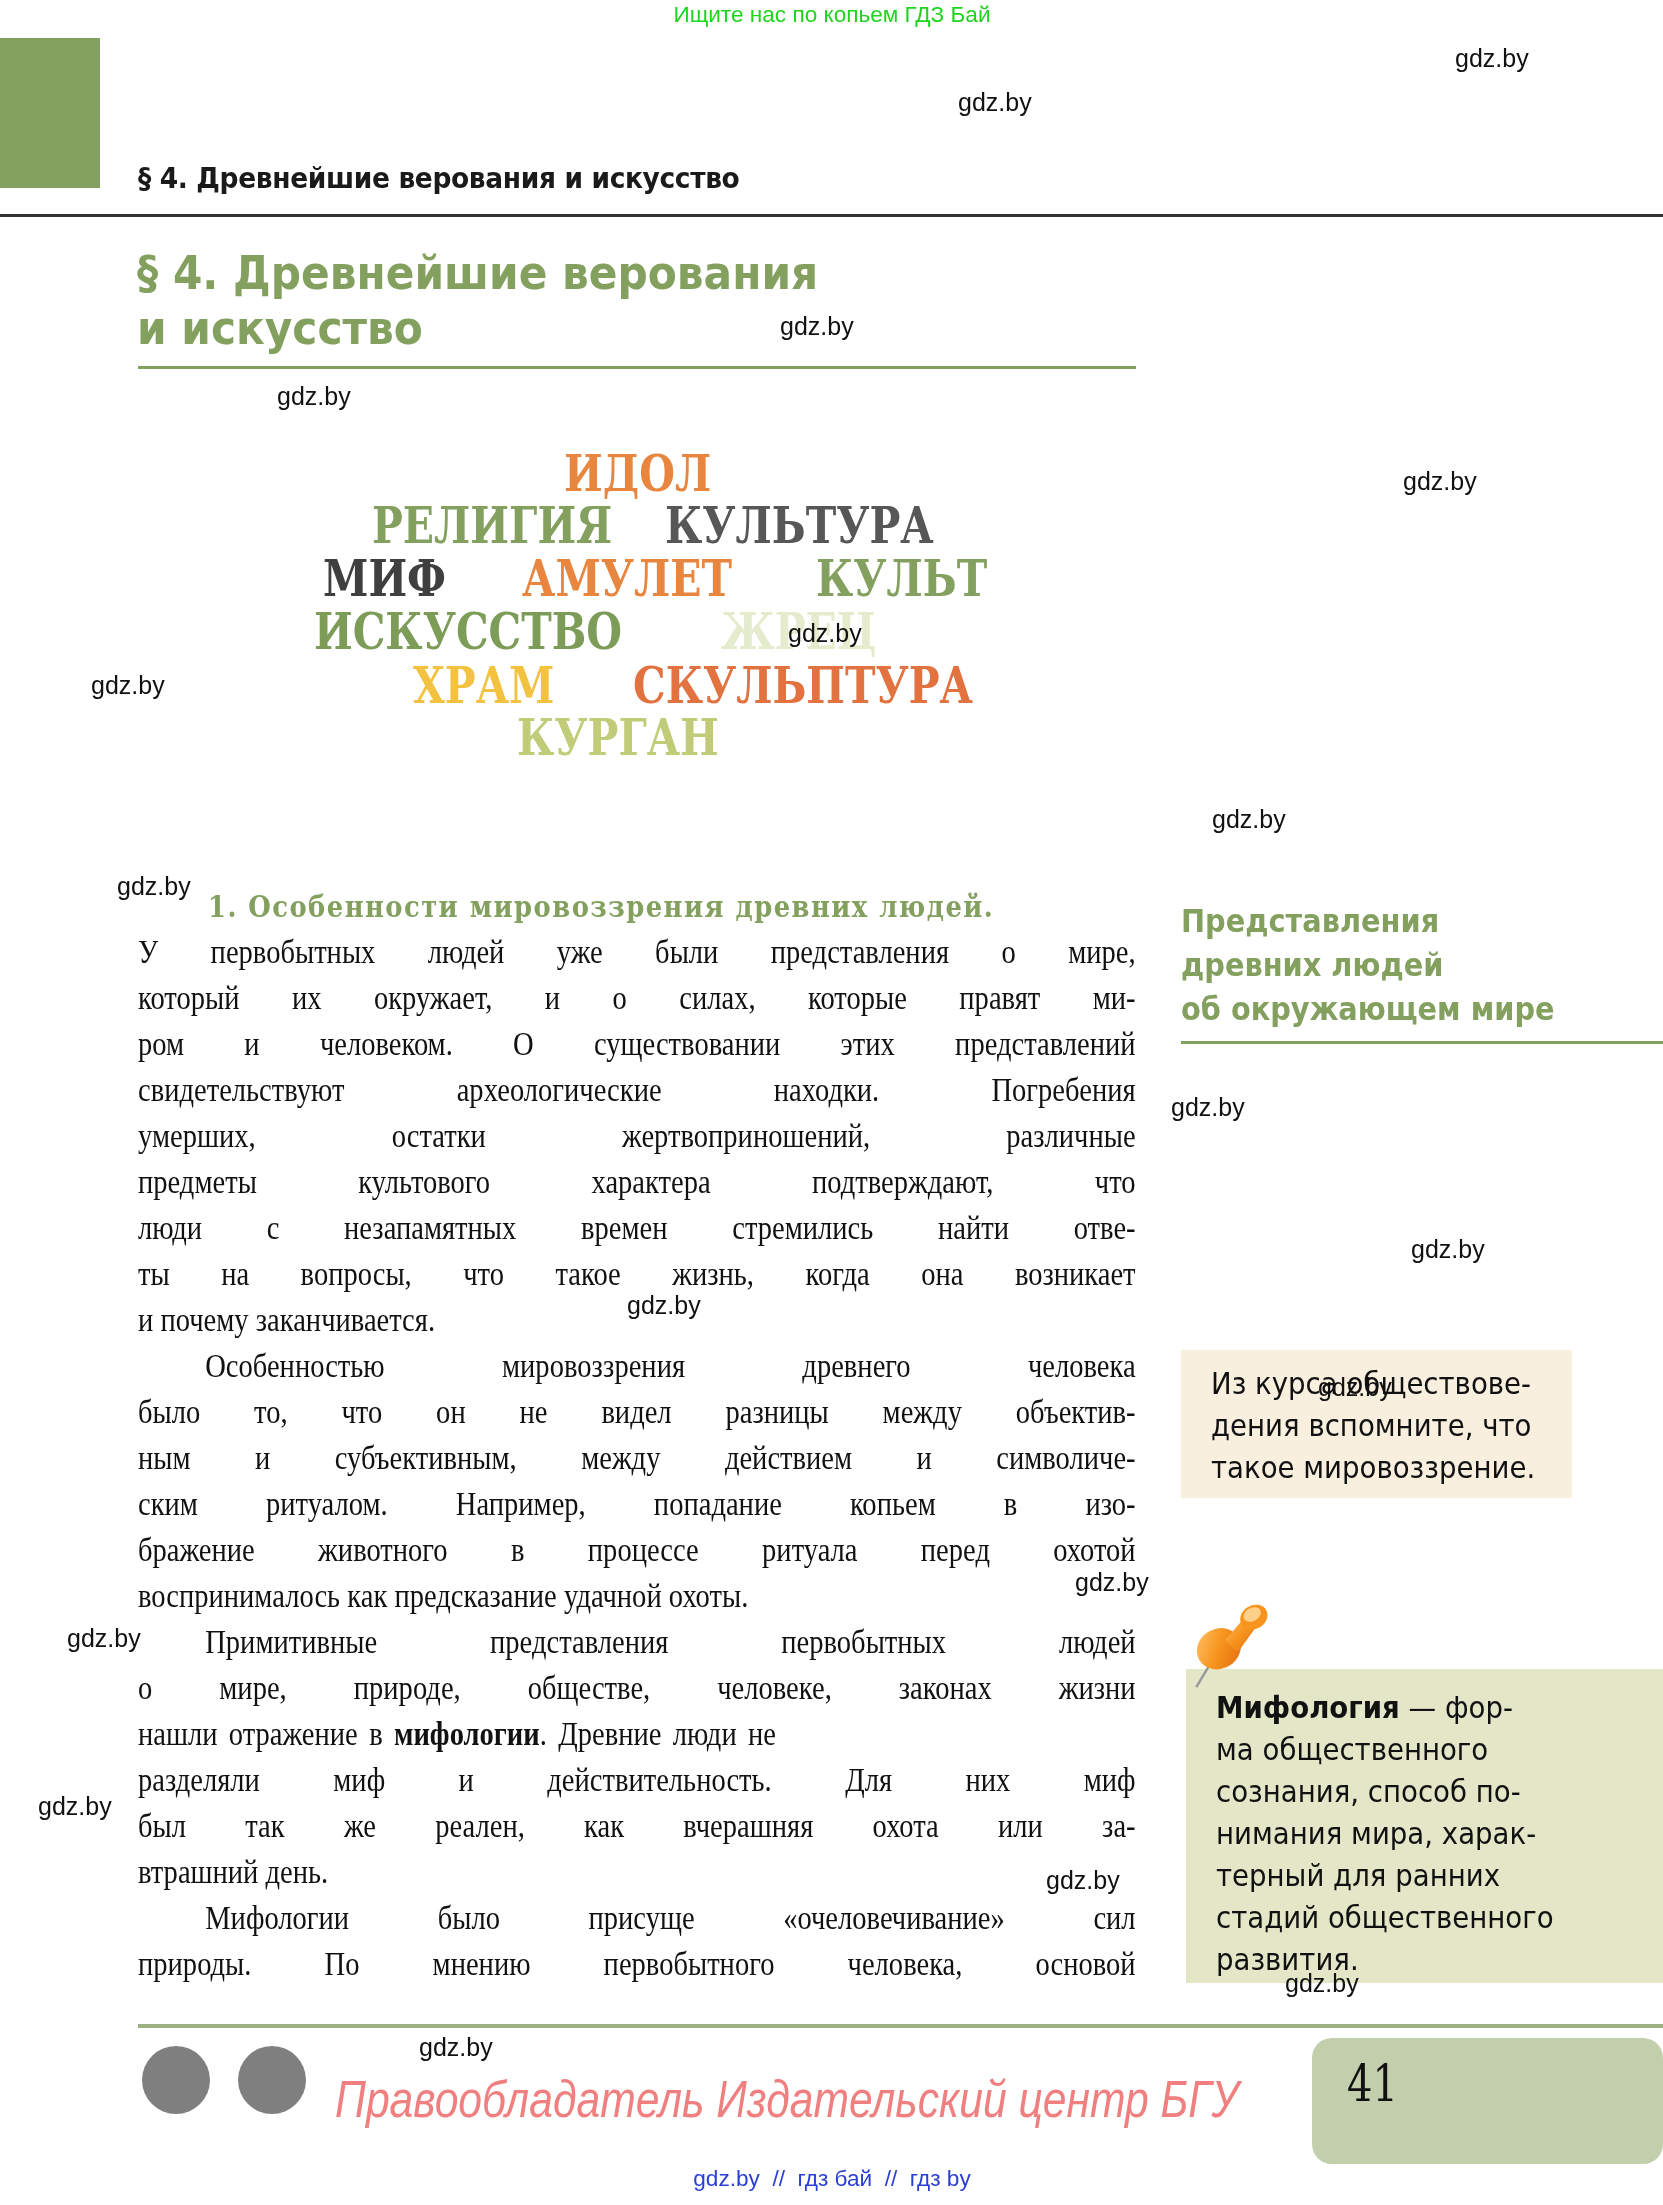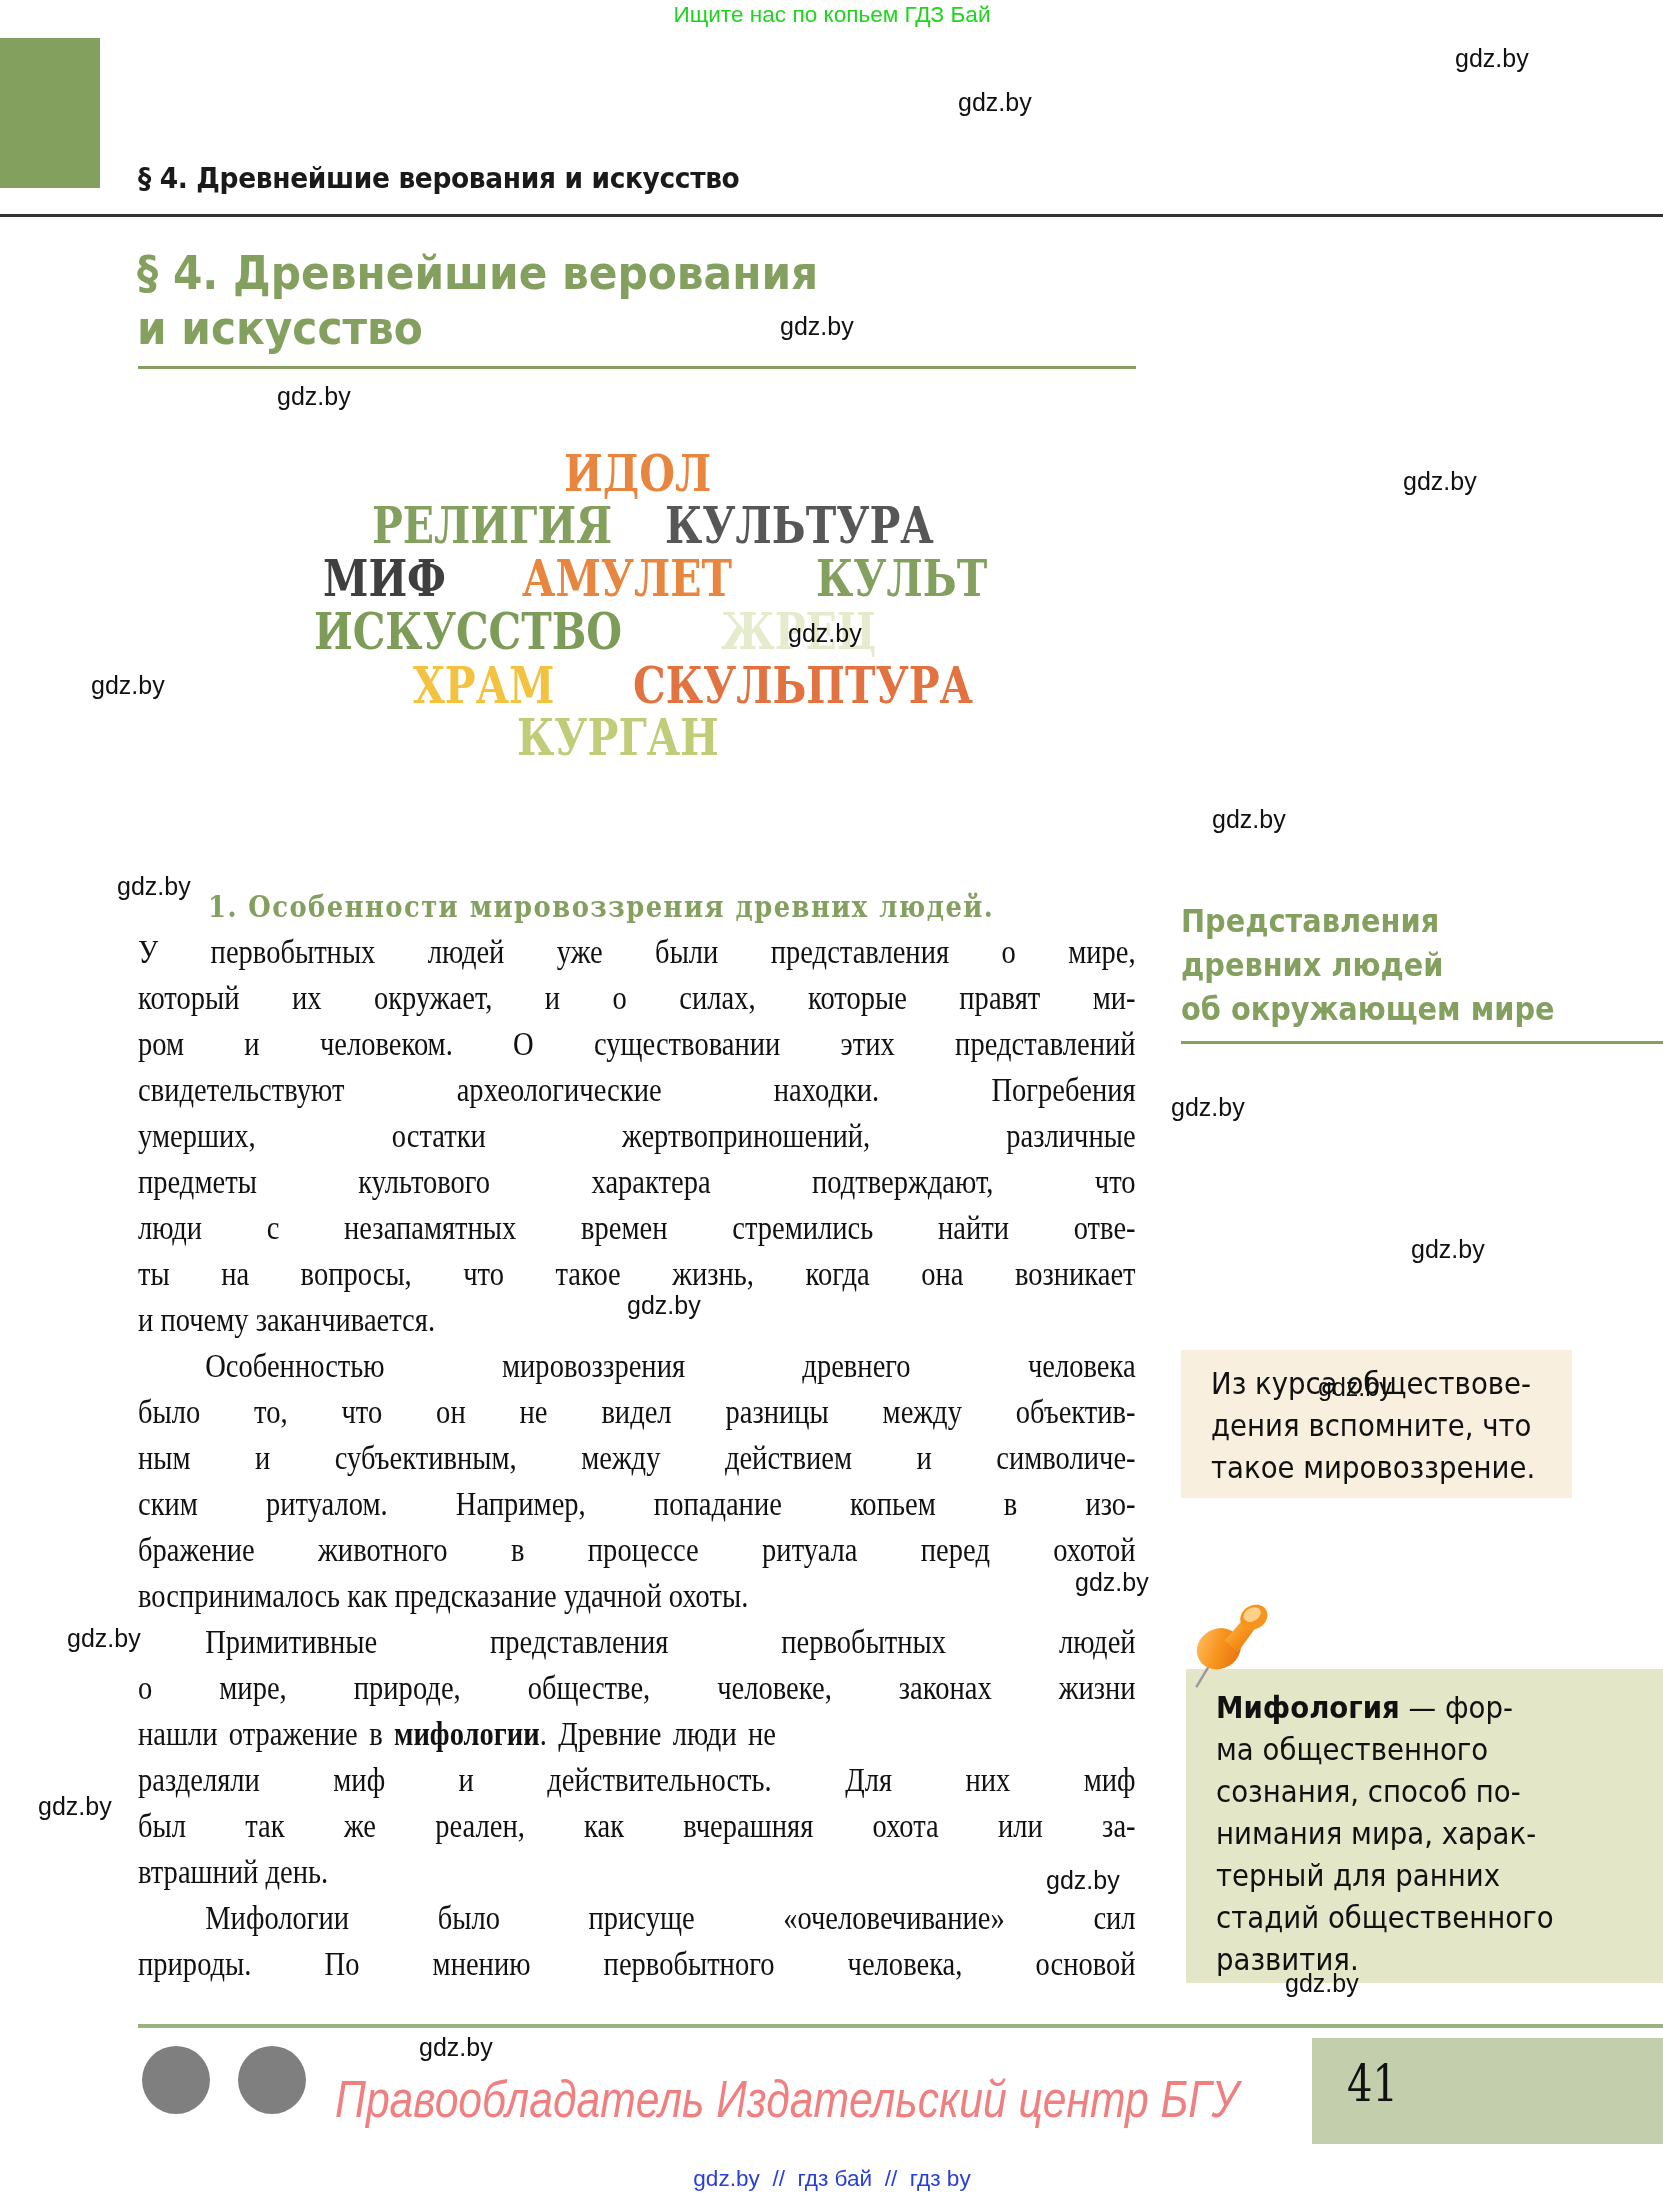--- a/index.html
+++ b/index.html
@@ -31,21 +31,21 @@
   .tip-text { position:absolute; left:30px; top:13.4px; font-family:"DejaVu Sans", sans-serif; font-size:30px; line-height:42px; color:#111; transform:scaleX(0.92); transform-origin:left; white-space:nowrap; }
 
   .def-box { left:1186px; top:1669px; width:477px; height:314px; background:#e4e6c8; }
   .def-text { position:absolute; left:30px; top:18.4px; font-family:"DejaVu Sans", sans-serif; font-size:30px; line-height:42px; color:#111; transform:scaleX(0.92); transform-origin:left; white-space:nowrap; }
   .def-text b { font-weight:bold; }
   .pin { left:1191px; top:1597px; width:84px; height:96px; }
 
   .footer-rule { left:138px; top:2024px; width:1525px; height:4.2px; background:#9db083; }
   .circle { width:68px; height:68px; border-radius:50%; background:#7f7f7f; top:2046px; }
   .copyright { left:335px; top:2069px; font-family:"Liberation Sans", sans-serif; font-style:italic; font-size:52px; color:#f07f80; white-space:nowrap; transform:scaleX(0.82); transform-origin:left; }
-  .page-box { left:1312px; top:2038px; width:351px; height:106px; background:#c3cfac; }
+  .page-box { left:1312px; top:2038px; width:351px; height:126px; background:#c3cfac;border-radius:20px; }
   .page-number { position:absolute; left:35px; top:17px; font-family:"DejaVu Serif", serif; font-size:50px; color:#111; transform:scaleX(0.8); transform-origin:left; }
   .bottom-links { left:0; width:1664px; top:2166px; text-align:center; font-family:"Liberation Sans", sans-serif; font-size:22.6px; color:#2a3fd6; white-space:pre; }
 </style>
 </head>
 <body>
 
 <div class="abs top-watermark">Ищите нас по копьем ГДЗ Бай</div>
 
 <div class="abs green-block"></div>
 <div class="abs running-head">§ 4. Древнейшие верования и искусство</div>

